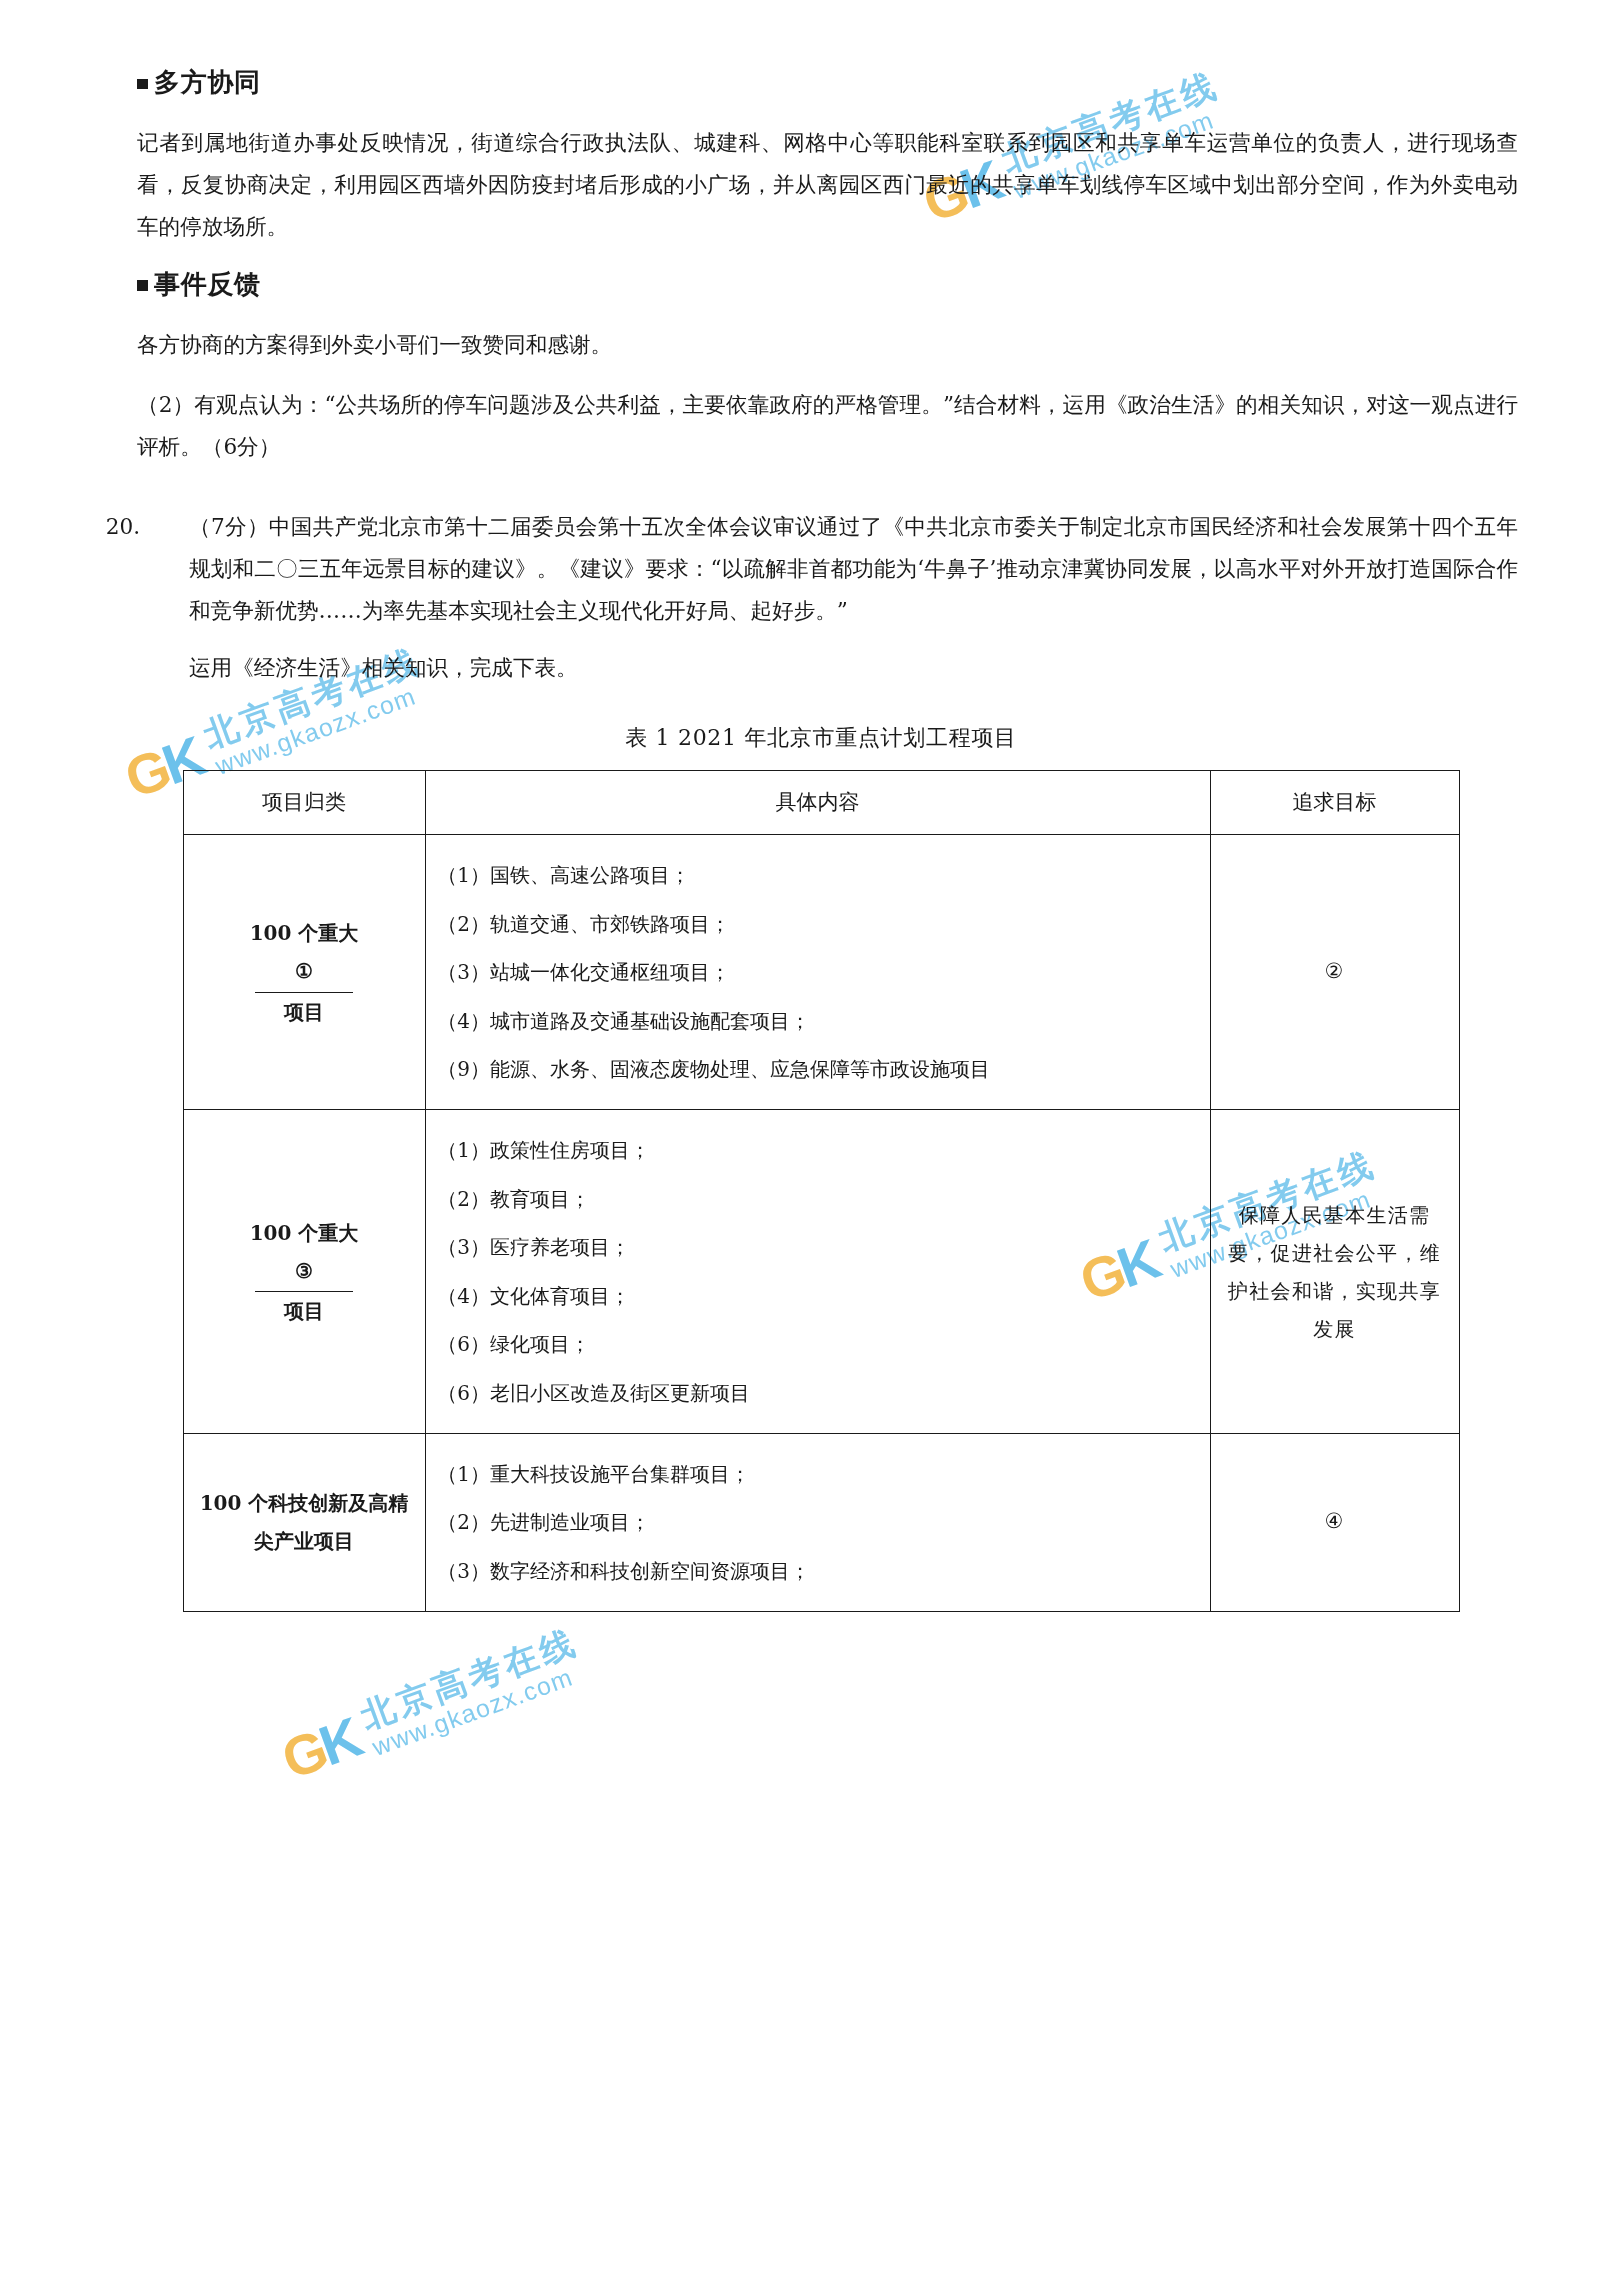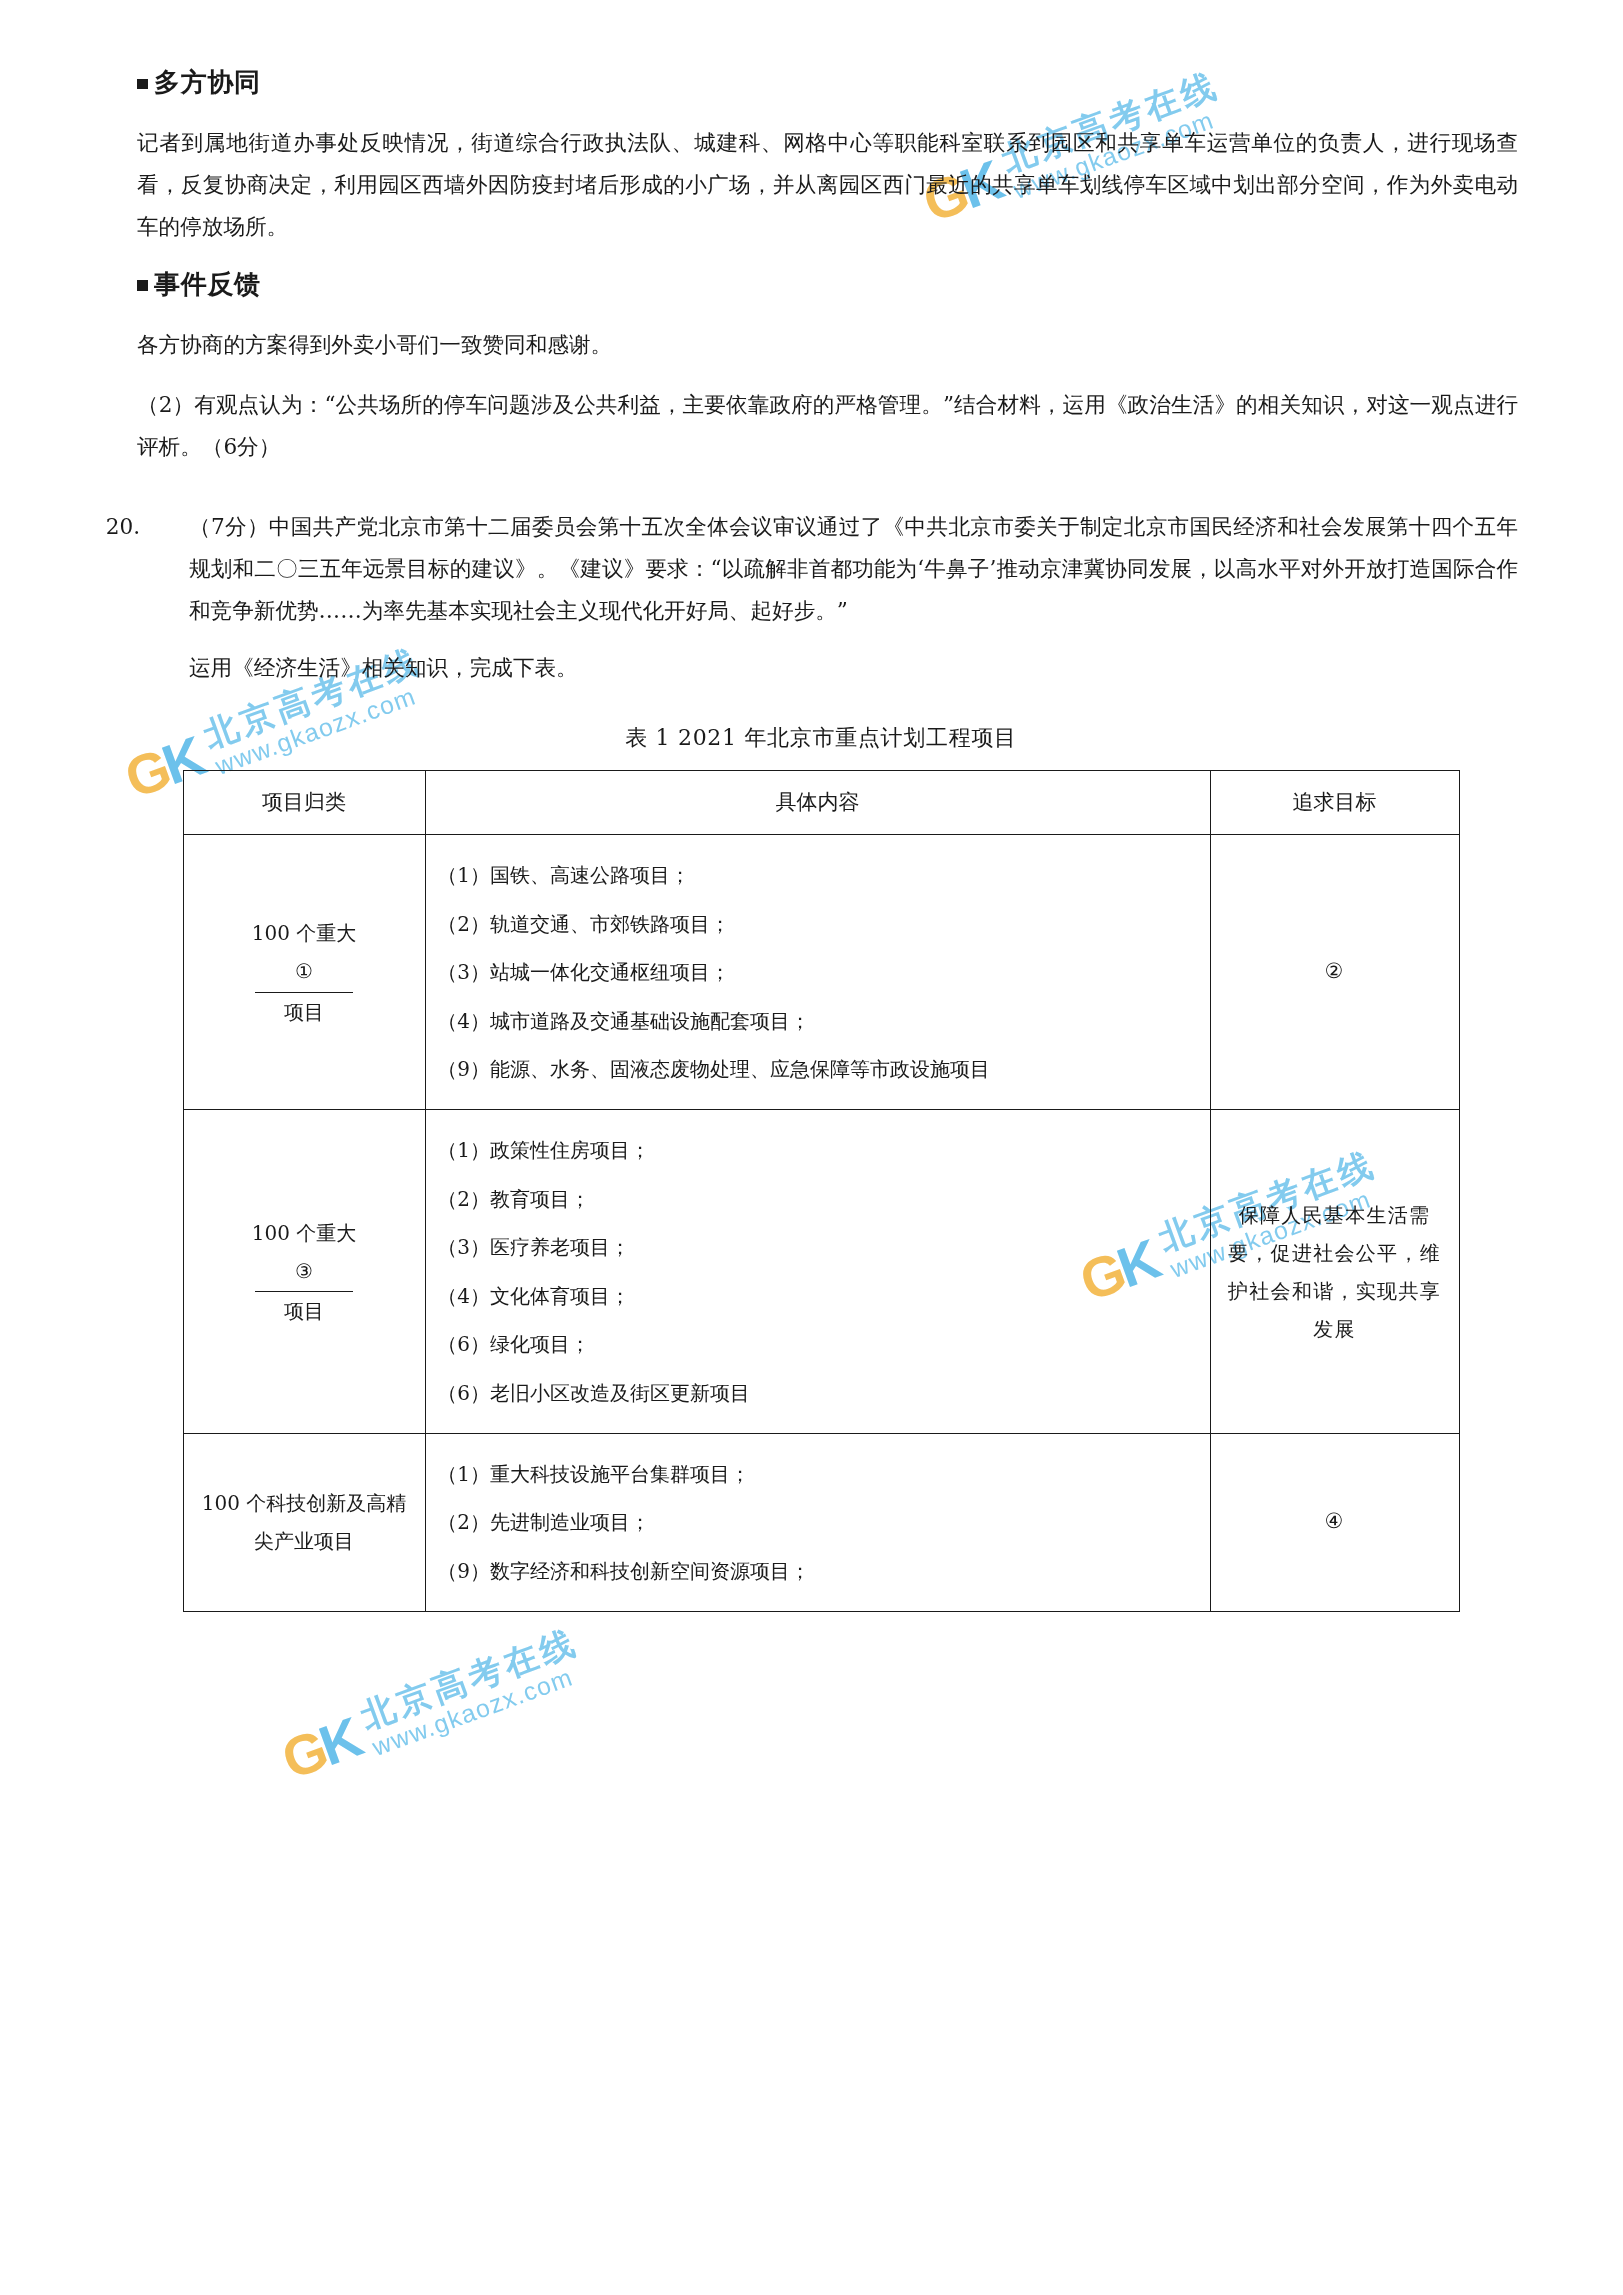--- a/index.html
+++ b/index.html
@@ -107,20 +107,21 @@
     padding: 11.8px 6.5px;
     font-size: 21px;
   }
   .col-a { width: 242px; }
   .col-b { width: 785px; }
   .col-c { width: 249px; }
 
   td.cat {
     text-align: center;
     line-height: 2.05;
+    font-weight: bold;
   }
   .blank-line {
     display: inline-block;
     min-width: 98px;
     border-bottom: 1.3px solid #1a1a1a;
     text-align: center;
     padding-bottom: 1.3px;
   }
   td.items div {
     margin: 10.5px 0;
@@ -298,21 +299,21 @@
             <div>（6）老旧小区改造及街区更新项目</div>
           </td>
           <td class="goal">保障人民基本生活需要，促进社会公平，维护社会和谐，实现共享发展</td>
         </tr>
 
         <tr>
           <td class="cat">100 个科技创新及高精尖产业项目</td>
           <td class="items">
             <div>（1）重大科技设施平台集群项目；</div>
             <div>（2）先进制造业项目；</div>
-            <div>（9）数字经济和科技创新空间资源项目；</div>
+            <div>（3）数字经济和科技创新空间资源项目；</div>
           </td>
           <td class="goal circ">④</td>
         </tr>
       </tbody>
     </table>
 
   </div>
 
 
 </div>

